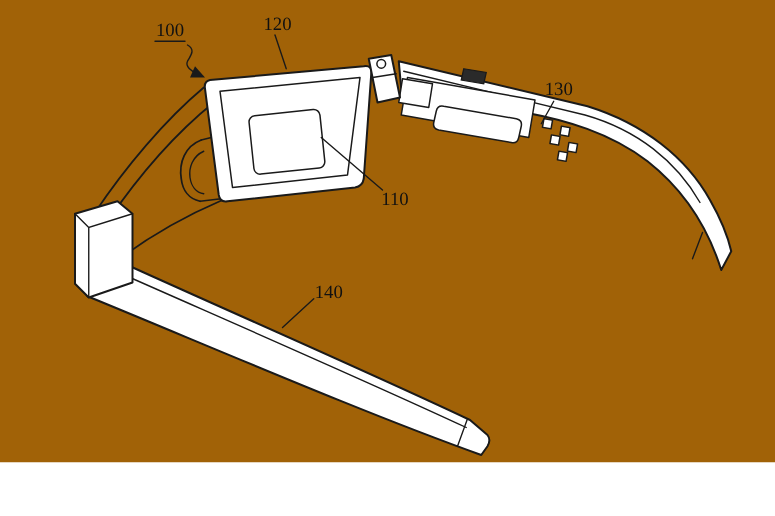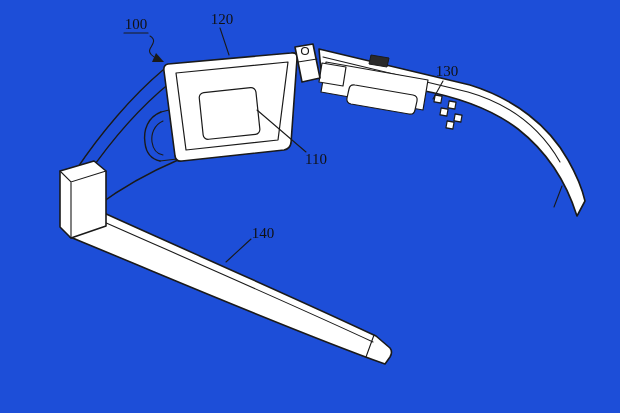--- a/index.html
+++ b/index.html
@@ -3,22 +3,22 @@
 <meta charset="utf-8">
 <style>
   html, body {
     margin: 0;
     padding: 0;
     background: #ffffff;
   }
   .figure-canvas {
     position: relative;
     width: 620px;
-    height: 413px;
-    background: #1d4ed8;
+    height: 370px;
+    background: #a16207;
     overflow: hidden;
     font-family: "Liberation Serif", serif;
   }
   svg {
     display: block;
   }
   .outline {
     fill: #ffffff;
     stroke: #1a1a1a;
     stroke-width: 1.6;

